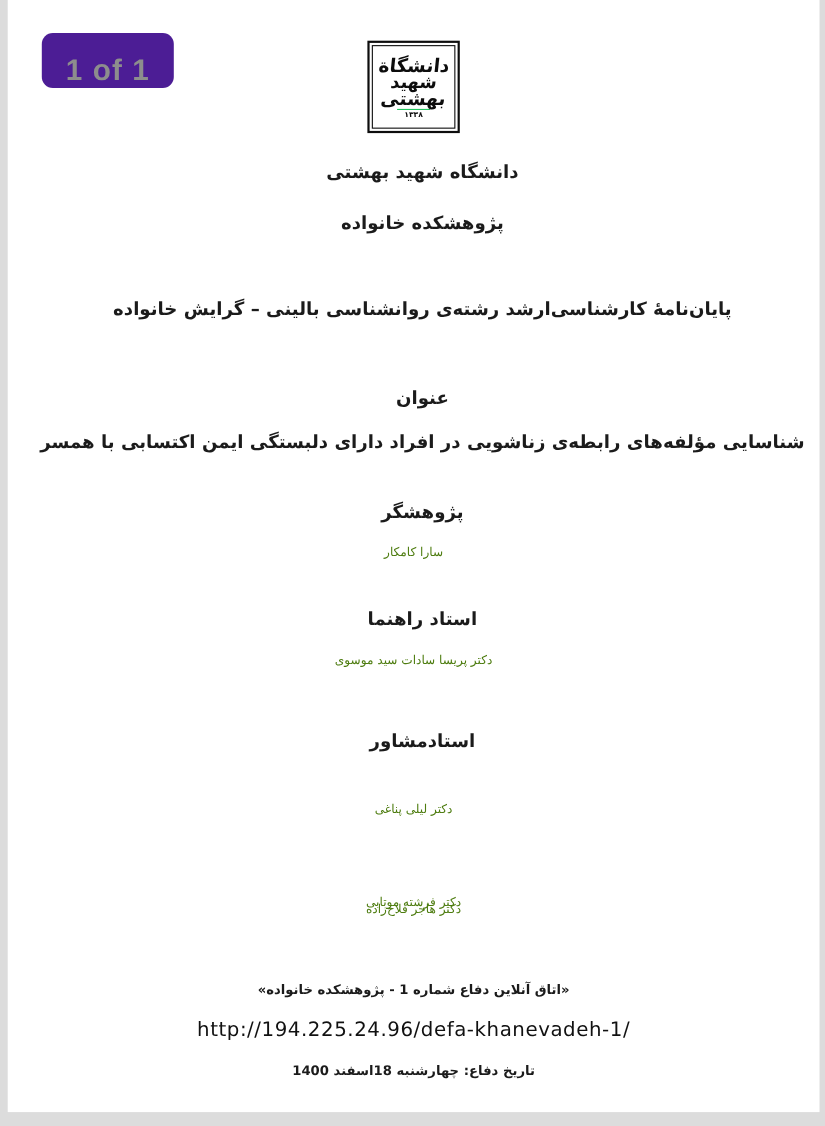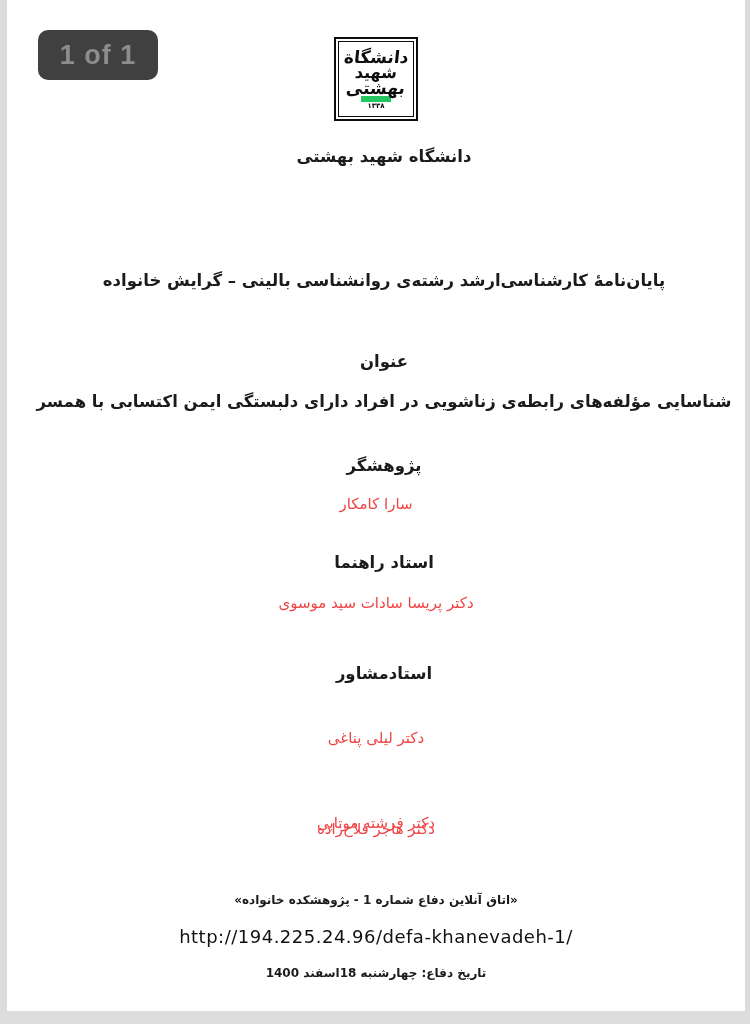--- a/index.html
+++ b/index.html
@@ -12,23 +12,23 @@
   }
   .page {
     position:absolute;
     top:0; left:7px; right:5px; bottom:13px;
     background:#ffffff;
   }
   .page-badge {
     position:absolute;
     top:30px; left:31px;
     width:120px; height:50px;
-    background:#404040;
+    background:#4c1d95;
     border-radius:10px;
-    display:flex; align-items:center; justify-content:center;
+    display:flex; align-items:flex-end; justify-content:center;
     font-family:"Liberation Sans", sans-serif;
     font-size:27px;
     font-weight:600;
     color:#8d8d8d;
     letter-spacing:1px;
   }
   .seal {
     position:absolute;
     top:37px; left:50%;
     transform:translateX(-50%);
@@ -44,34 +44,34 @@
     display:flex; flex-direction:column;
     align-items:center; justify-content:center;
     font-weight:bold;
     color:#0d0d0d;
     line-height:0.92;
     padding-top:2px;
   }
   .seal-line1 { font-size:17px; transform:skewX(-6deg); }
   .seal-line2 { font-size:16px; transform:skewX(-6deg); }
   .seal-line3 { font-size:17px; transform:skewX(-6deg); }
-  .seal-year  { font-size:7px; letter-spacing:1px; margin-top:0; border-top:6px solid #22c55e; padding:1px 6px 0 6px; }
+  .seal-year  { font-size:7px; letter-spacing:1px; margin-top:0; border-top:1px solid #22c55e; padding:1px 6px 0 6px; }
   .ln {
     position:absolute;
     left:0; right:0;
     text-align:center;
     direction:rtl;
     unicode-bidi:plaintext;
     color:#1b1b1b;
     font-family:"DejaVu Sans", sans-serif;
   }
   .b  { font-weight:bold; }
   .h17 { font-size:16.5px;padding-left:16px; }
   .h16 { font-size:12px; }
-  .n15 { font-size:15px; color:#ef4444; }
+  .n15 { font-size:11px; color:#4d7c0f; }
   .url {
     direction:ltr;
     font-weight:normal;
     font-size:18px;
     letter-spacing:0.5px;
     color:#111;
   }
 </style>
 </head>
 <body>
@@ -85,20 +85,21 @@
   <div class="seal">
     <div class="seal-inner">
       <span class="seal-line1">دانشگاة</span>
       <span class="seal-line2">شهید</span>
       <span class="seal-line3">بهشتی</span>
       <span class="seal-year">۱۳۳۸</span>
     </div>
   </div>
 
   <div class="ln b h17" style="top:147px;">دانشگاه شهید بهشتی</div>
+  <div class="ln b h17" style="top:193px;">پژوهشکده خانواده</div>
 
   <div class="ln b h17" style="top:271px;">پایان‌نامهٔ کارشناسی‌ارشد رشته‌ی روانشناسی بالینی – گرایش خانواده</div>
 
   <div class="ln b h17" style="top:352px;">عنوان</div>
   <div class="ln b h17" style="top:392px;">شناسایی مؤلفه‌های رابطه‌ی زناشویی در افراد دارای دلبستگی ایمن اکتسابی با همسر</div>
 
   <div class="ln b h17" style="top:456px;">پژوهشگر</div>
   <div class="ln n15" style="top:495px;">سارا کامکار</div>
 
   <div class="ln b h17" style="top:553px;">استاد راهنما</div>

